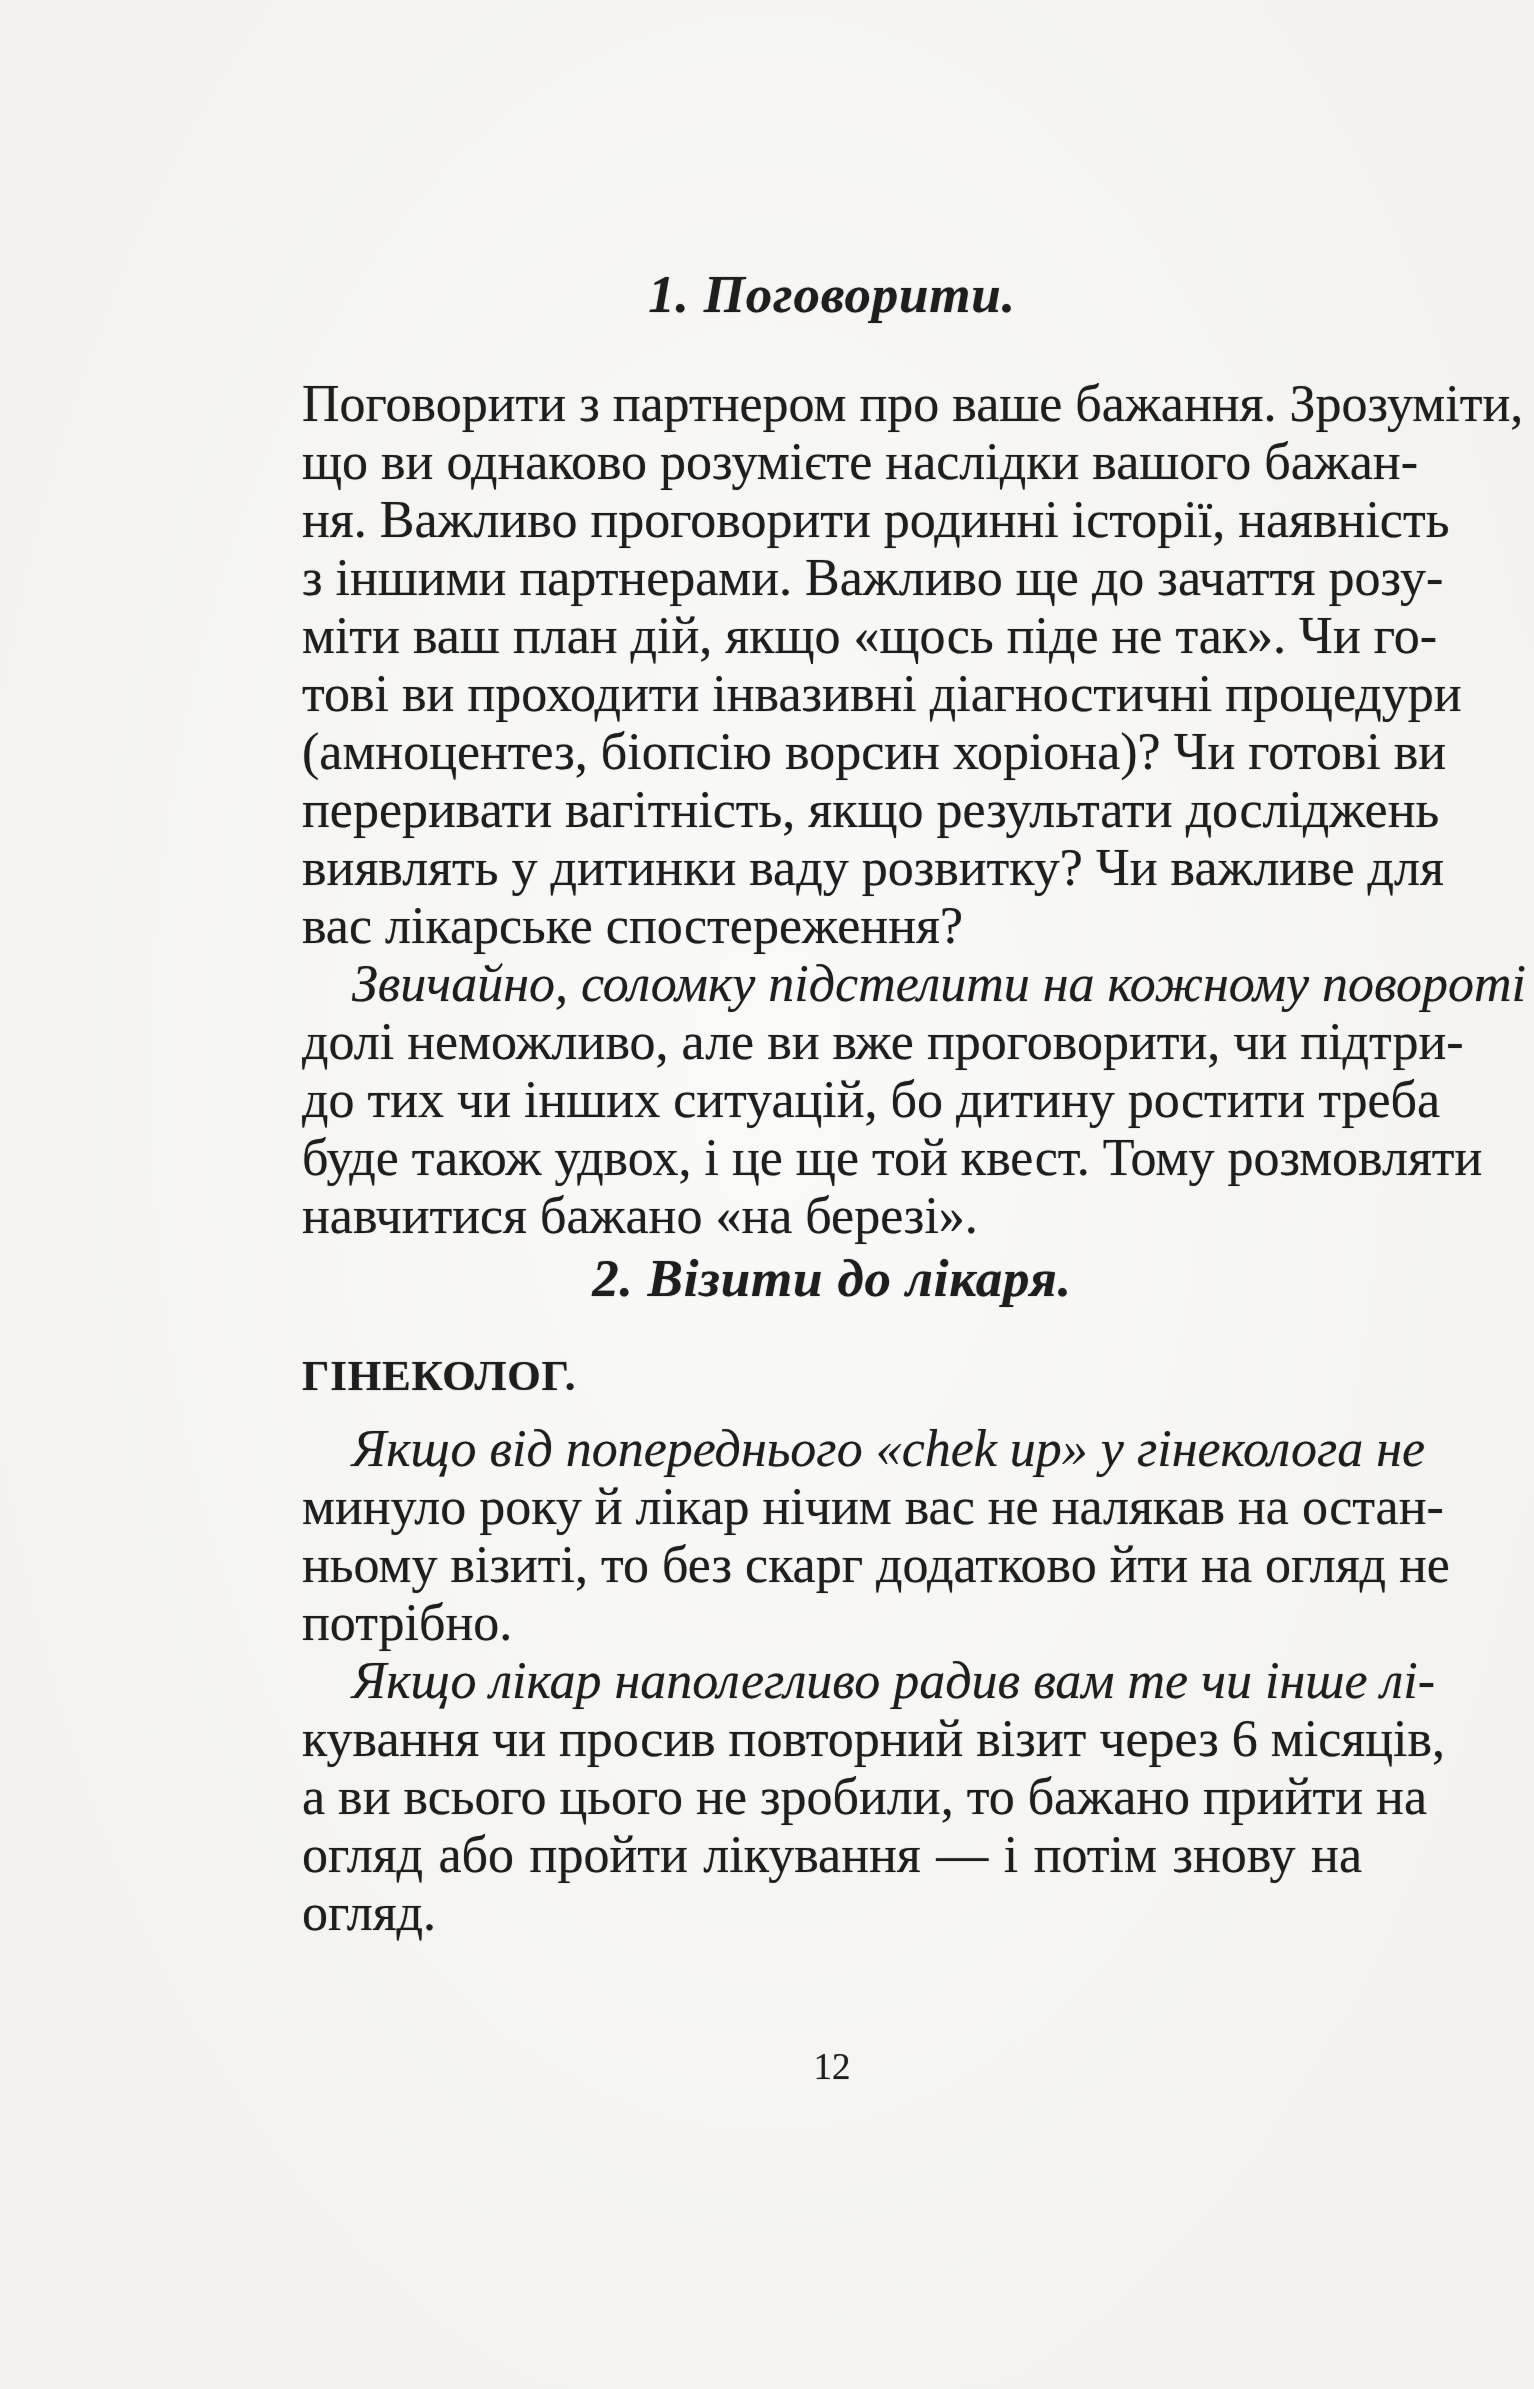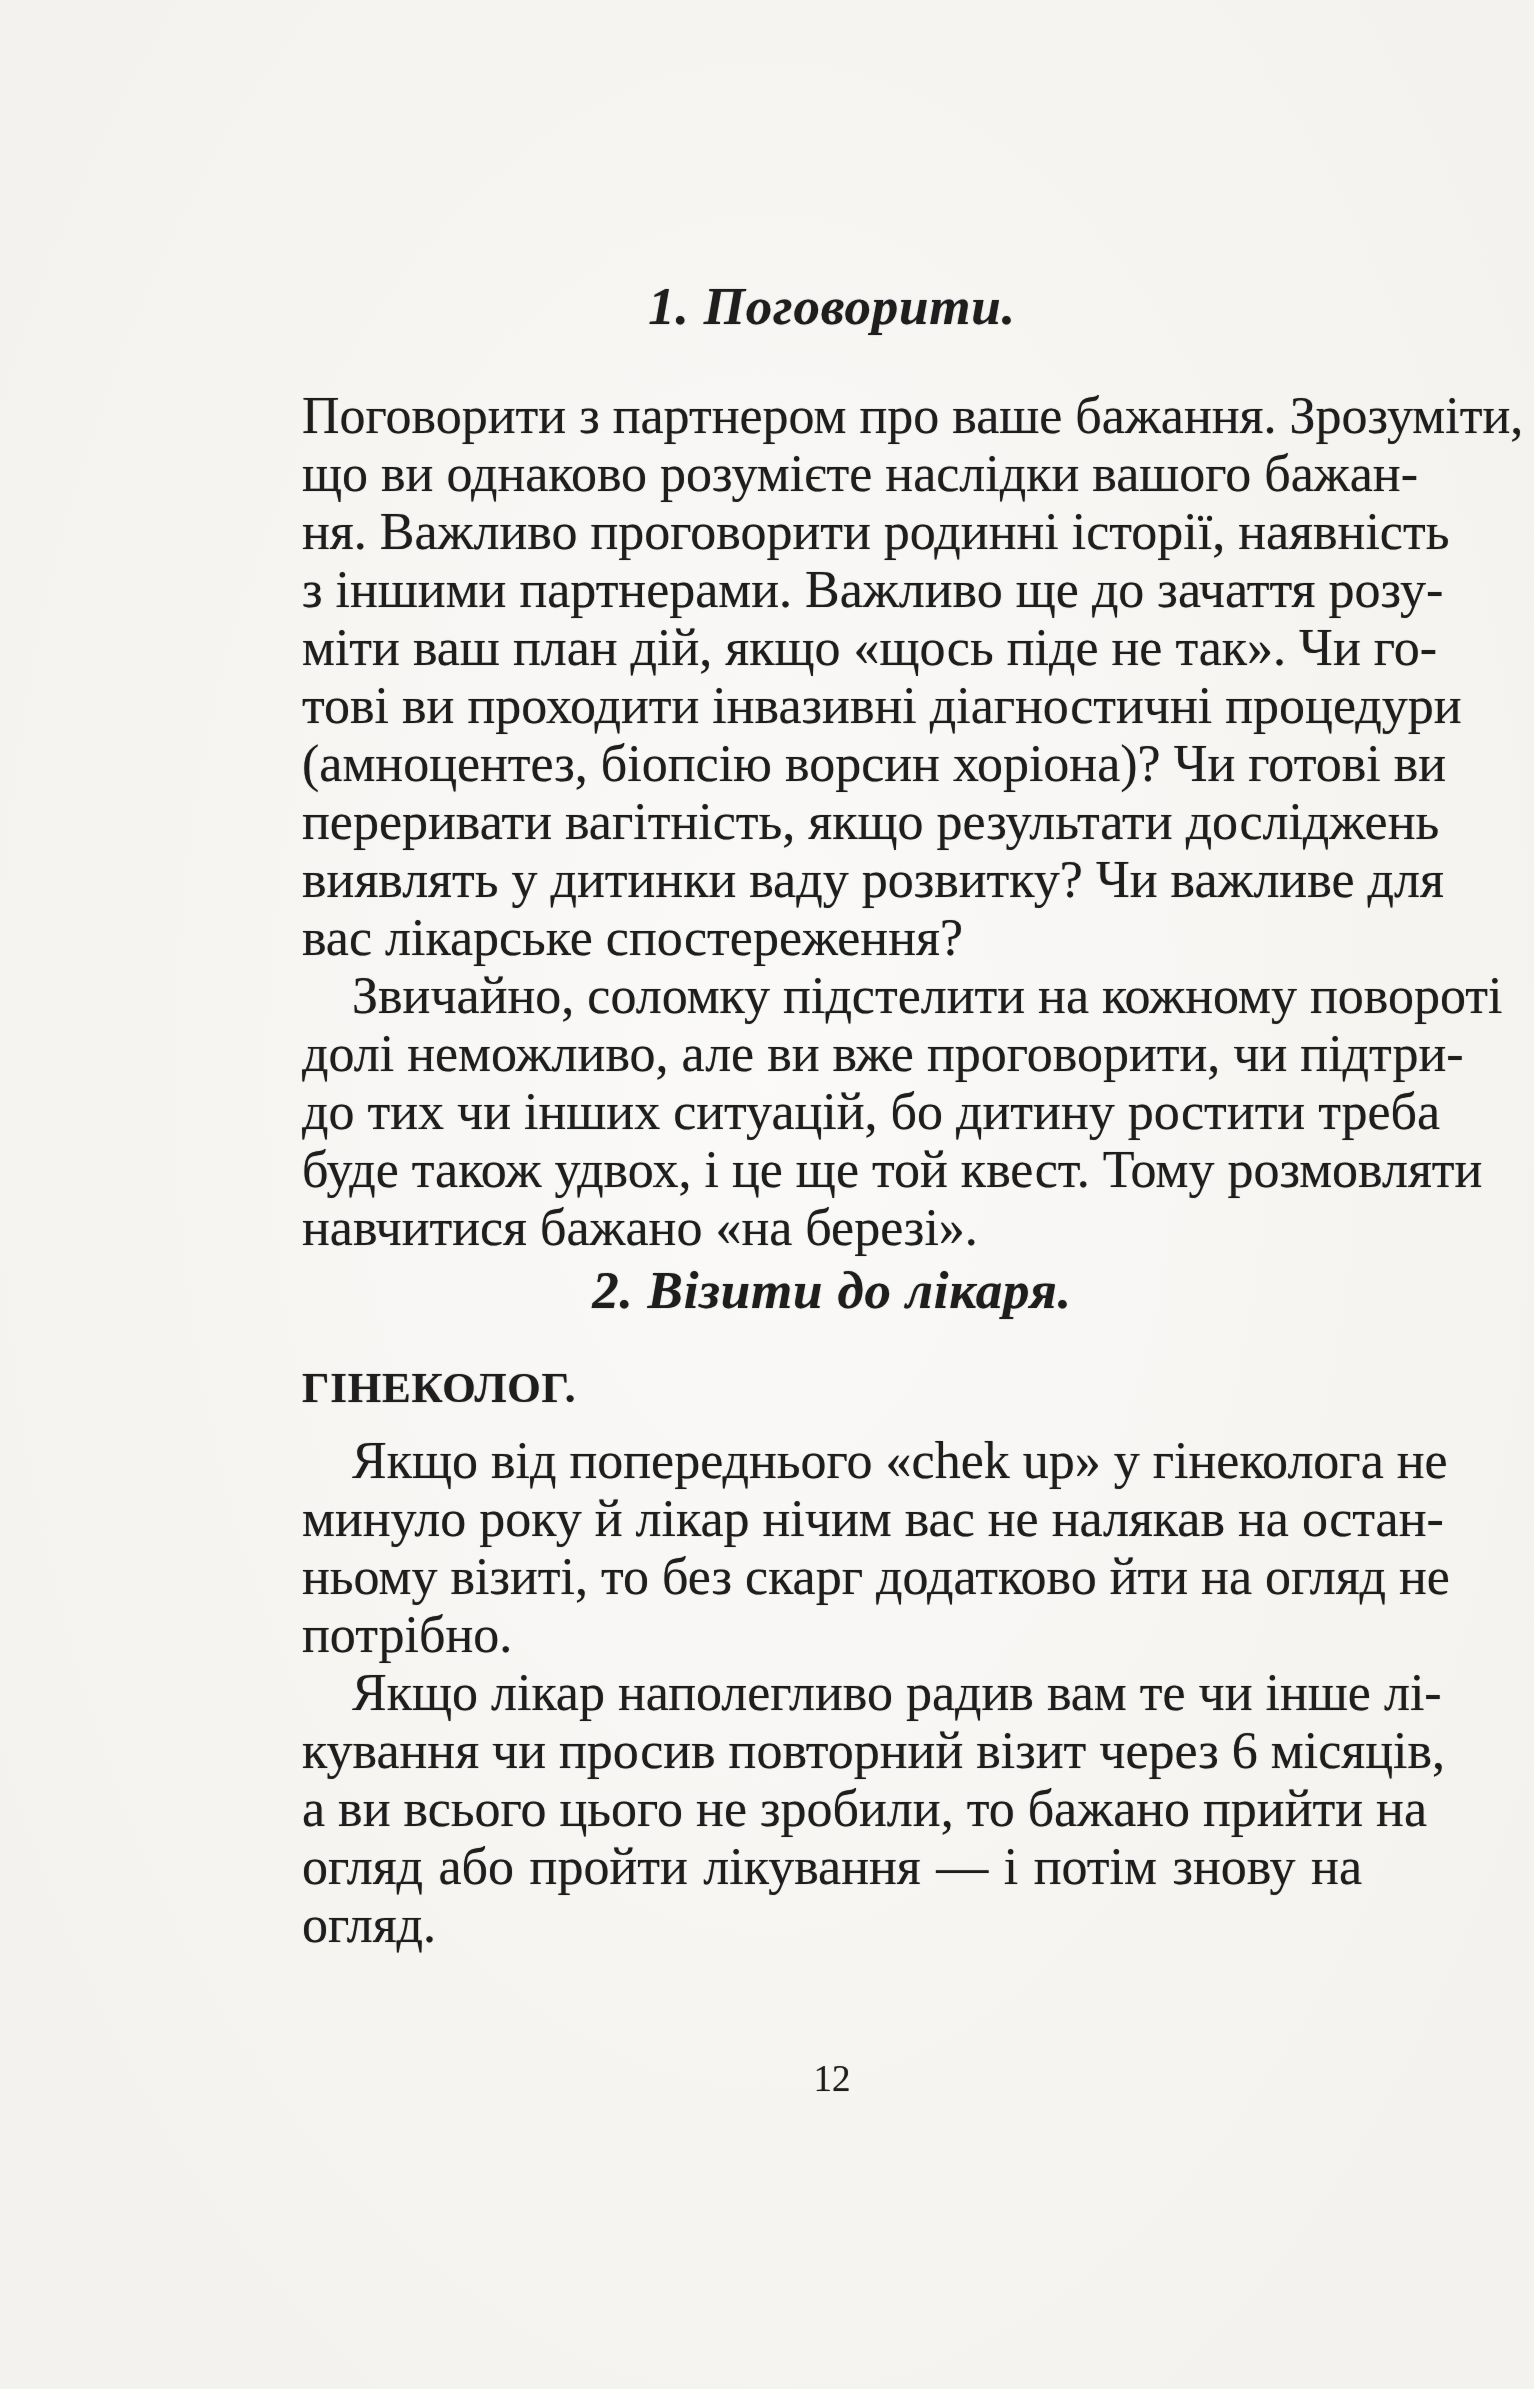--- a/index.html
+++ b/index.html
@@ -17,21 +17,21 @@
   .scan-page {
     position: absolute;
     inset: 0;
     background:
       radial-gradient(ellipse at 50% 45%, rgba(255,255,255,0.5) 0%, rgba(240,239,235,0.35) 80%),
       #f5f4f1;
   }
   .col {
     position: absolute;
     left: 302px;
-    top: 16px;
+    top: 4px;
     width: 1060px;
     color: #1e1e1e;
   }
   .chapter-heading {
     font-style: italic;
     font-weight: 700;
     font-size: 53px;
     line-height: 66px;
     text-align: center;
     letter-spacing: 0.8px;
@@ -48,21 +48,21 @@
   .p3 { margin-top: 22.4px; }
   .line {
     text-align: justify;
     text-align-last: justify;
     white-space: nowrap;
   }
   .line.last {
     text-align-last: left;
     white-space: normal;
   }
-  .line.indent { padding-left: 50px; }
+  .line.indent { padding-left: 50px; font-style: italic; }
   .subheading {
     margin-top: 42px;
     font-weight: 700;
     font-size: 43px;
     line-height: 45px;
     letter-spacing: 0.8px;
     text-shadow: 0 0 1.2px rgba(25,25,25,0.6);
   }
   .page-number {
     margin-top: 102px;

